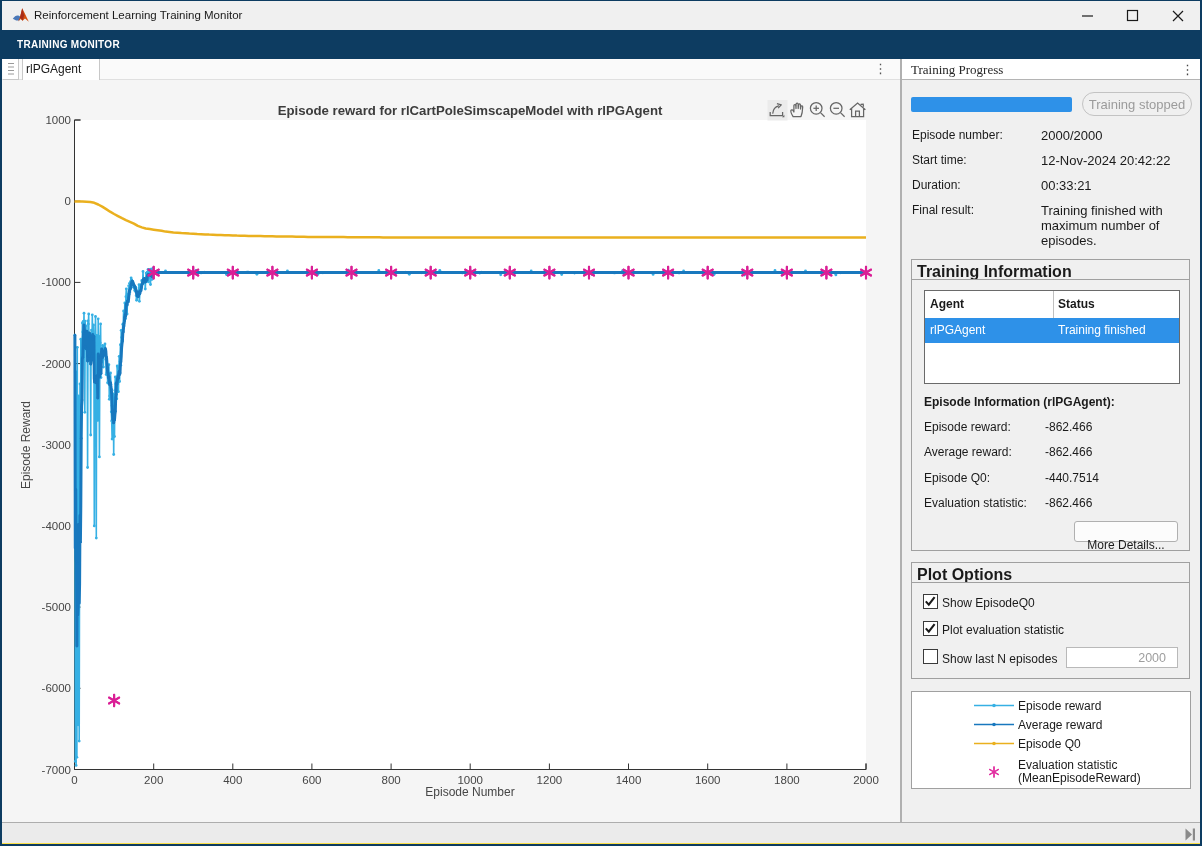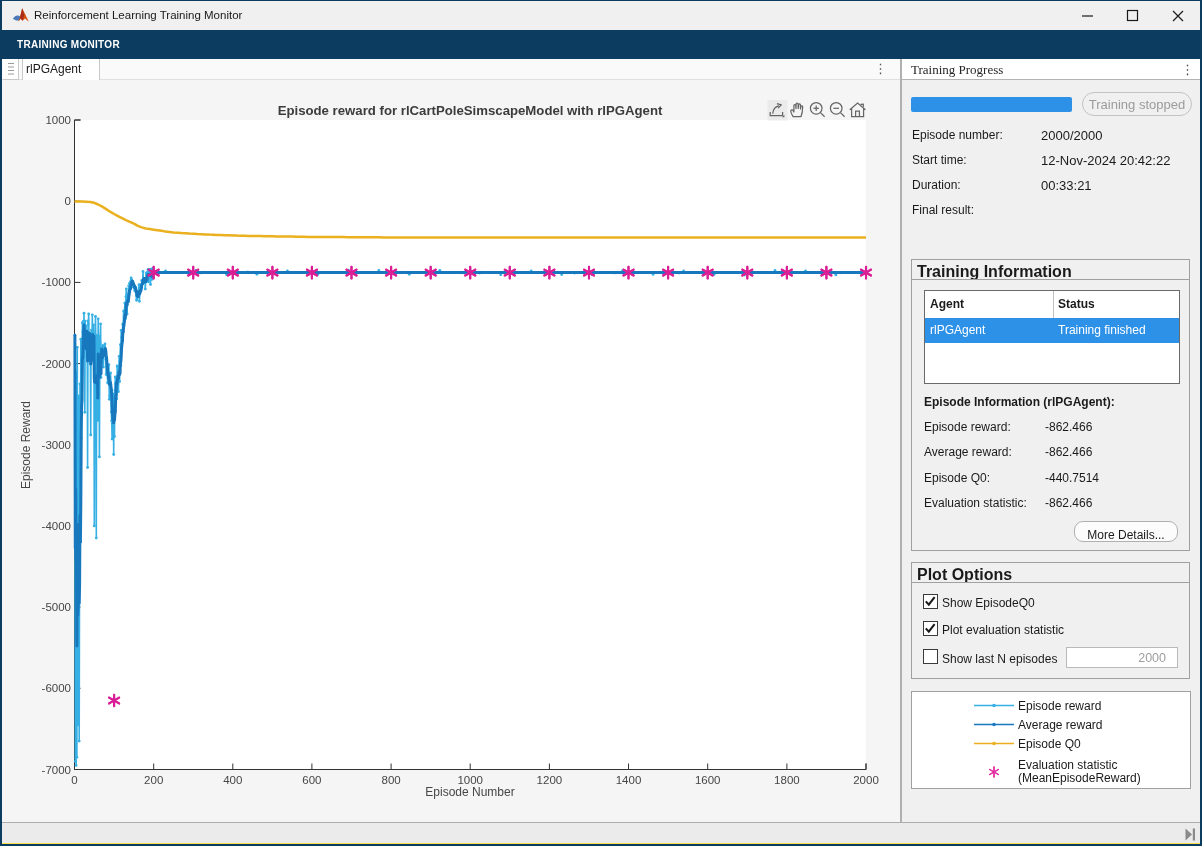--- a/index.html
+++ b/index.html
@@ -32,21 +32,21 @@
 .sectitle { position:absolute; left:5px; top:3px; font-size:16px; font-weight:bold; color:#1a1a1a; }
 .secline { position:absolute; left:0px; top:19px; width:100%; height:1px; background:#a0a0a0; }
 #agenttable { position:absolute; left:12px; top:30px; width:256px; height:94px; background:#fff; border:1px solid #6a6a6a; }
 #agenttable .hdr { position:absolute; top:0; height:27px; font-size:12px; font-weight:bold; color:#1a1a1a; padding-top:6px; }
 #selrow { position:absolute; left:0; top:27px; width:254px; height:25px; background:#2e91e8; }
 #selrow span { position:absolute; top:5px; font-size:12px; color:#fff; }
 #coldiv { position:absolute; left:128px; top:0px; width:1px; height:52px; background:#c0c0c0; }
 .cb { position:absolute; left:11px; width:15px; height:15px; background:#fff; border:1.5px solid #3a3a3a; }
 .cb svg { position:absolute; left:0px; top:0px; }
 #nepinput { position:absolute; left:154px; top:84px; width:112px; height:21px; background:#fff; border:1px solid #b9b9b9; font-size:12.5px; color:#9e9e9e; text-align:right; padding:3px 11px 0 0; }
-#morebtn { position:absolute; left:162px; top:261px; width:104px; height:21px; background:#fcfcfc; border:1px solid #b0b0b0; border-radius:9px; font-size:12px; color:#1a1a1a; text-align:center; padding-top:6px; }
+#morebtn { position:absolute; left:162px; top:261px; width:104px; height:21px; background:#fcfcfc; border:1px solid #b0b0b0; border-radius:3px; font-size:12px; color:#1a1a1a; text-align:center; padding-top:16px; }
 #legendbox { position:absolute; left:9px; top:632px; width:280px; height:98px; background:#fff; border:1px solid #a0a0a0; }
 #statusbar { left:0px; top:763px; width:1198px; height:21px; background:#ebebeb; border-top:1px solid #adadad; }
 .winbtn { position:absolute; top:0px; width:45px; height:29px; }
 </style>
 </head>
 <body>
 <div class="abs" id="titlebar">
   <svg class="abs" style="left:10px;top:6px" width="18" height="18" viewBox="0 0 18 18">
     <path d="M0.8 11.8 C2.6 9.0 5.0 7.8 6.9 8.8 L9.0 10.2 L7.2 13.4 L4.2 13.6 Z" fill="#4a78b8"></path>
     <path d="M10.2 1.2 L13.2 7.3 L16.8 14.8 L13.0 11.5 L10.6 13.8 L8.7 11.9 L6.2 14.6 L8 10.3 Z" fill="#d3500f"></path>
@@ -630,20 +630,21 @@
       </div>
     <div class="abs" id="pbar"></div>
     <div class="abs" id="stopbtn">Training stopped</div>
     <span class="lab" style="left:10px;top:69px">Episode number:</span>
       <span class="val" style="top:69px">2000/2000</span>
     <span class="lab" style="left:10px;top:94px">Start time:</span>
       <span class="val" style="top:94px">12-Nov-2024 20:42:22</span>
     <span class="lab" style="left:10px;top:119px">Duration:</span>
       <span class="val" style="top:119px">00:33:21</span>
     <span class="lab" style="left:10px;top:144px">Final result:</span>
+      <span class="val" style="top:144px;width:152px;line-height:15px">Training finished with maximum number of episodes.</span>
     <div class="section" id="sec-ti" style="top:200px;height:292px">
       <span class="sectitle">Training Information</span>
       <div class="secline"></div>
       <div id="agenttable">
         <span class="hdr" style="left:5px">Agent</span>
         <span class="hdr" style="left:133px">Status</span>
         <div id="coldiv"></div>
         <div id="selrow">
             <span style="left:5px">rlPGAgent</span>
             <span style="left:133px">Training finished</span>

